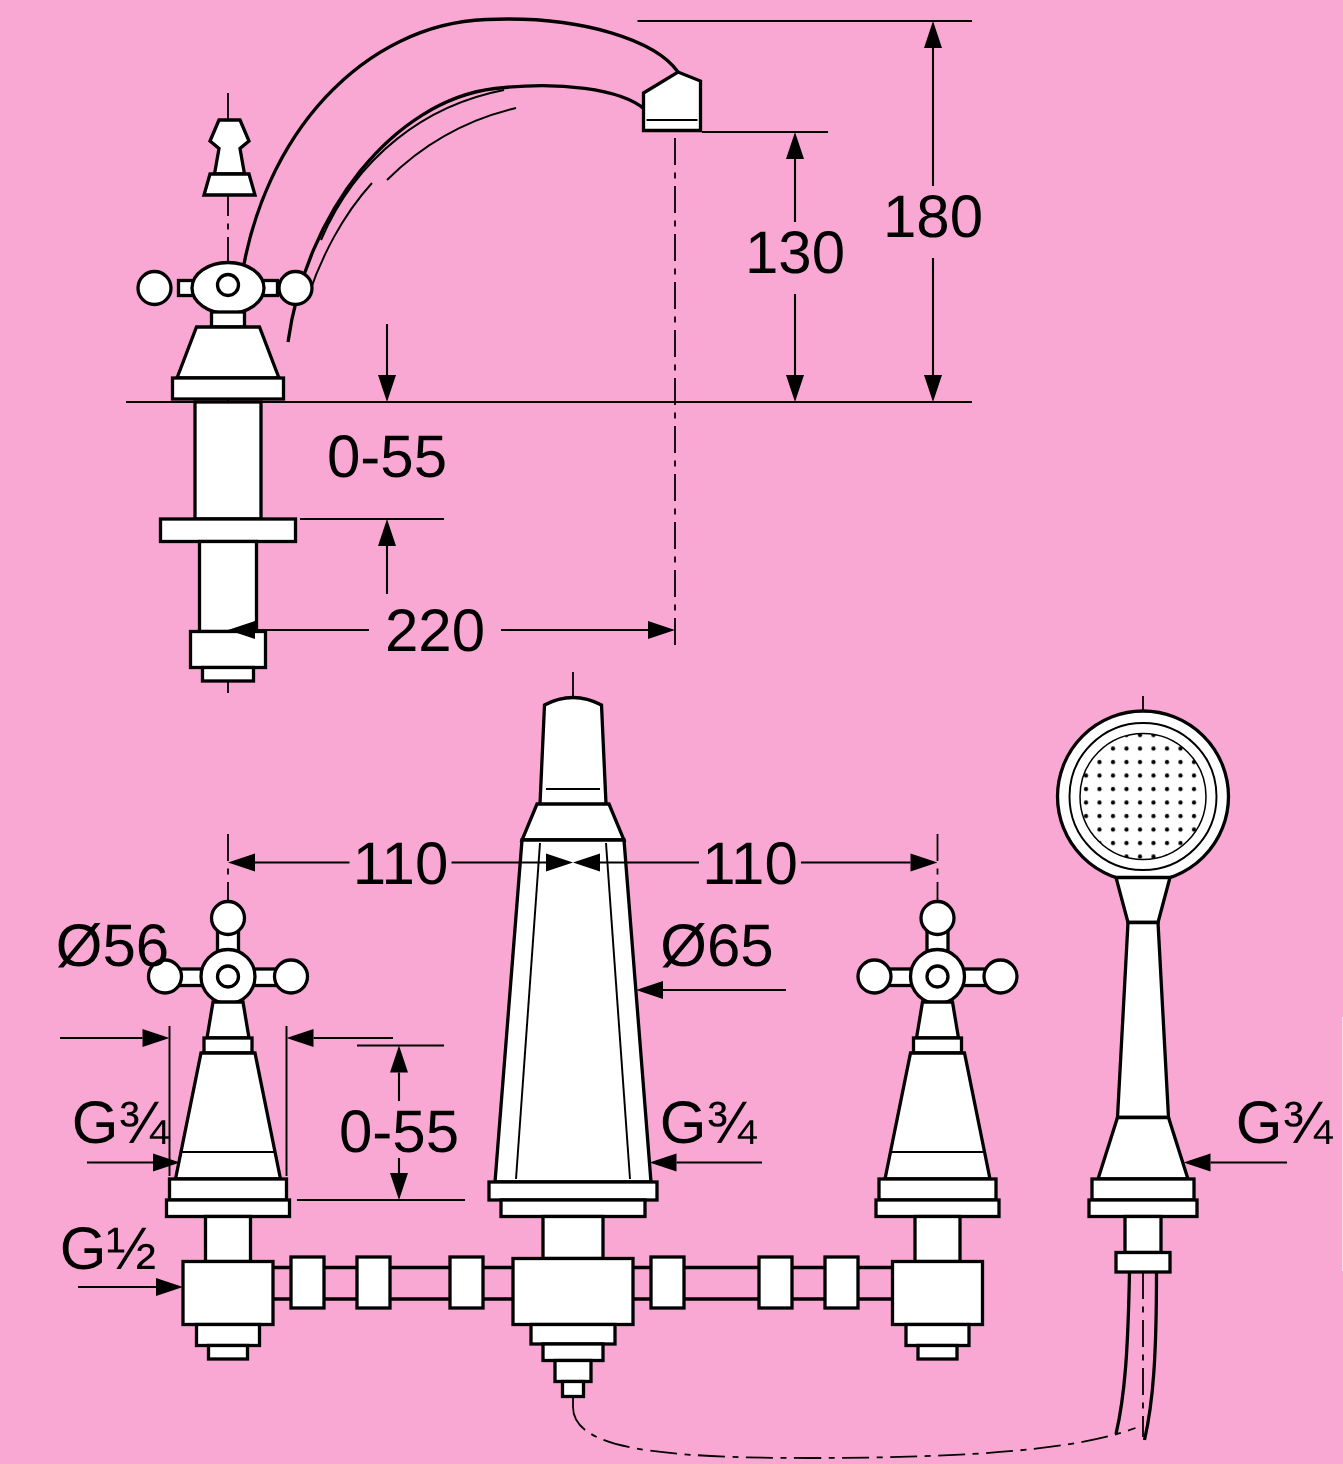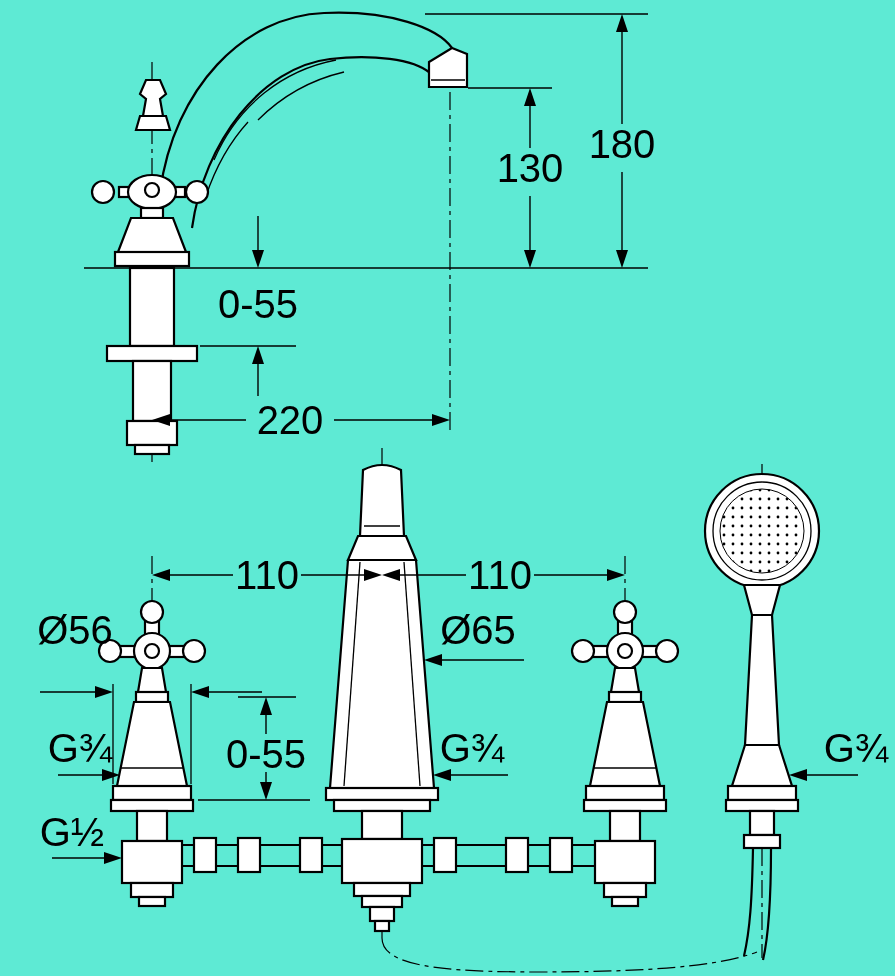--- a/index.html
+++ b/index.html
@@ -1,17 +1,17 @@
 <!DOCTYPE html>
 <html><head>
 <meta charset="utf-8">
 <style>
   html,body { margin:0; padding:0; background:#ffffff; }
   .canvas {
-    width:895px; height:976px; background:#5eead4; position:relative;
+    width:895px; height:976px; background:#f9a8d4; position:relative;
     font-family:"Liberation Sans","DejaVu Sans",sans-serif;
   }
   svg { display:block; }
   .part   { fill:#ffffff; stroke:#000000; stroke-width:2.2; }
   .stroke2{ fill:none;    stroke:#000000; stroke-width:2.2; }
   .thin   { fill:none;    stroke:#000000; stroke-width:1.3; }
   .dim    { fill:none;    stroke:#000000; stroke-width:1.4; }
   .cl     { fill:none;    stroke:#000000; stroke-width:1.2; stroke-dasharray:18 5 4 5; }
   .arrow  { fill:#000000; stroke:none; }
   text.dimtxt {

